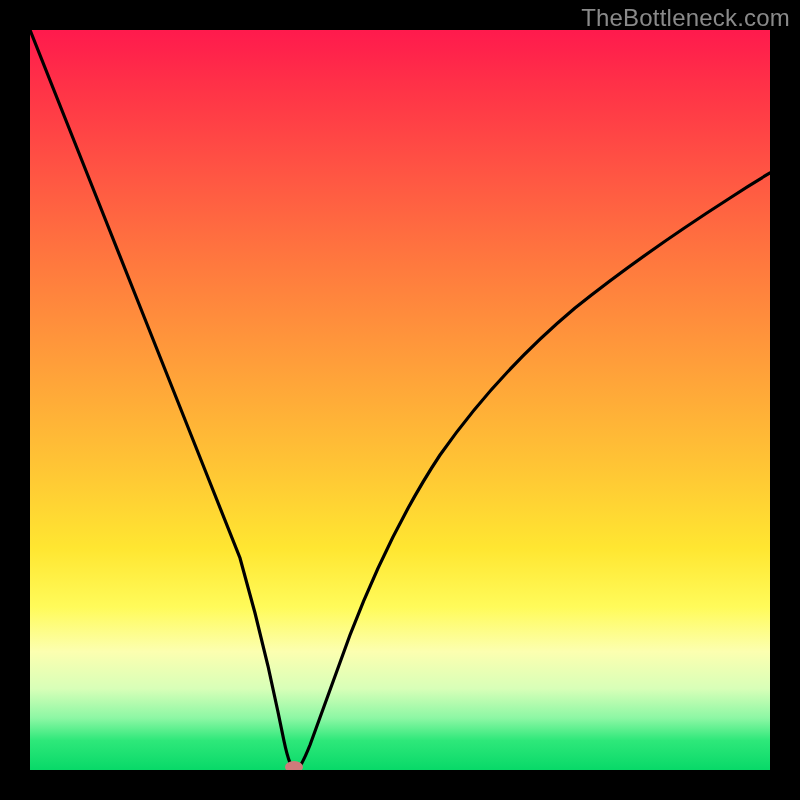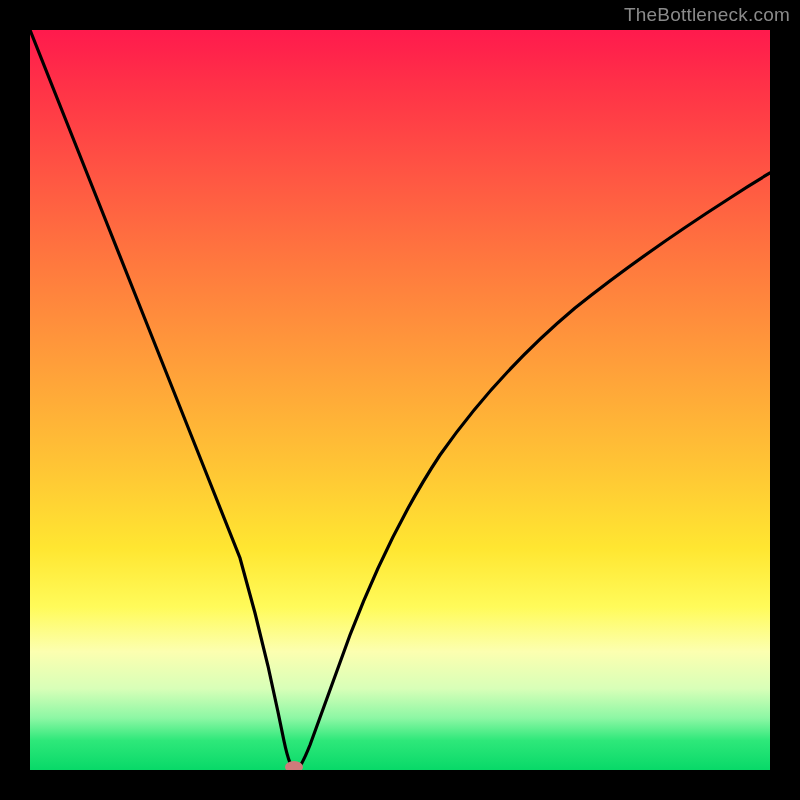--- a/index.html
+++ b/index.html
@@ -46,21 +46,21 @@
     top: 0;
     width: 740px;
     height: 740px;
     pointer-events: none;
   }
   .watermark {
     position: absolute;
     top: 4px;
     right: 10px;
     color: #8a8a8a;
-    font-size: 19px;
+    font-size: 24px;
     font-weight: 400;
     letter-spacing: 0.2px;
     pointer-events: none;
   }
 </style>
 </head>
 <body>
 
 <div class="frame">
   <div class="plot">

